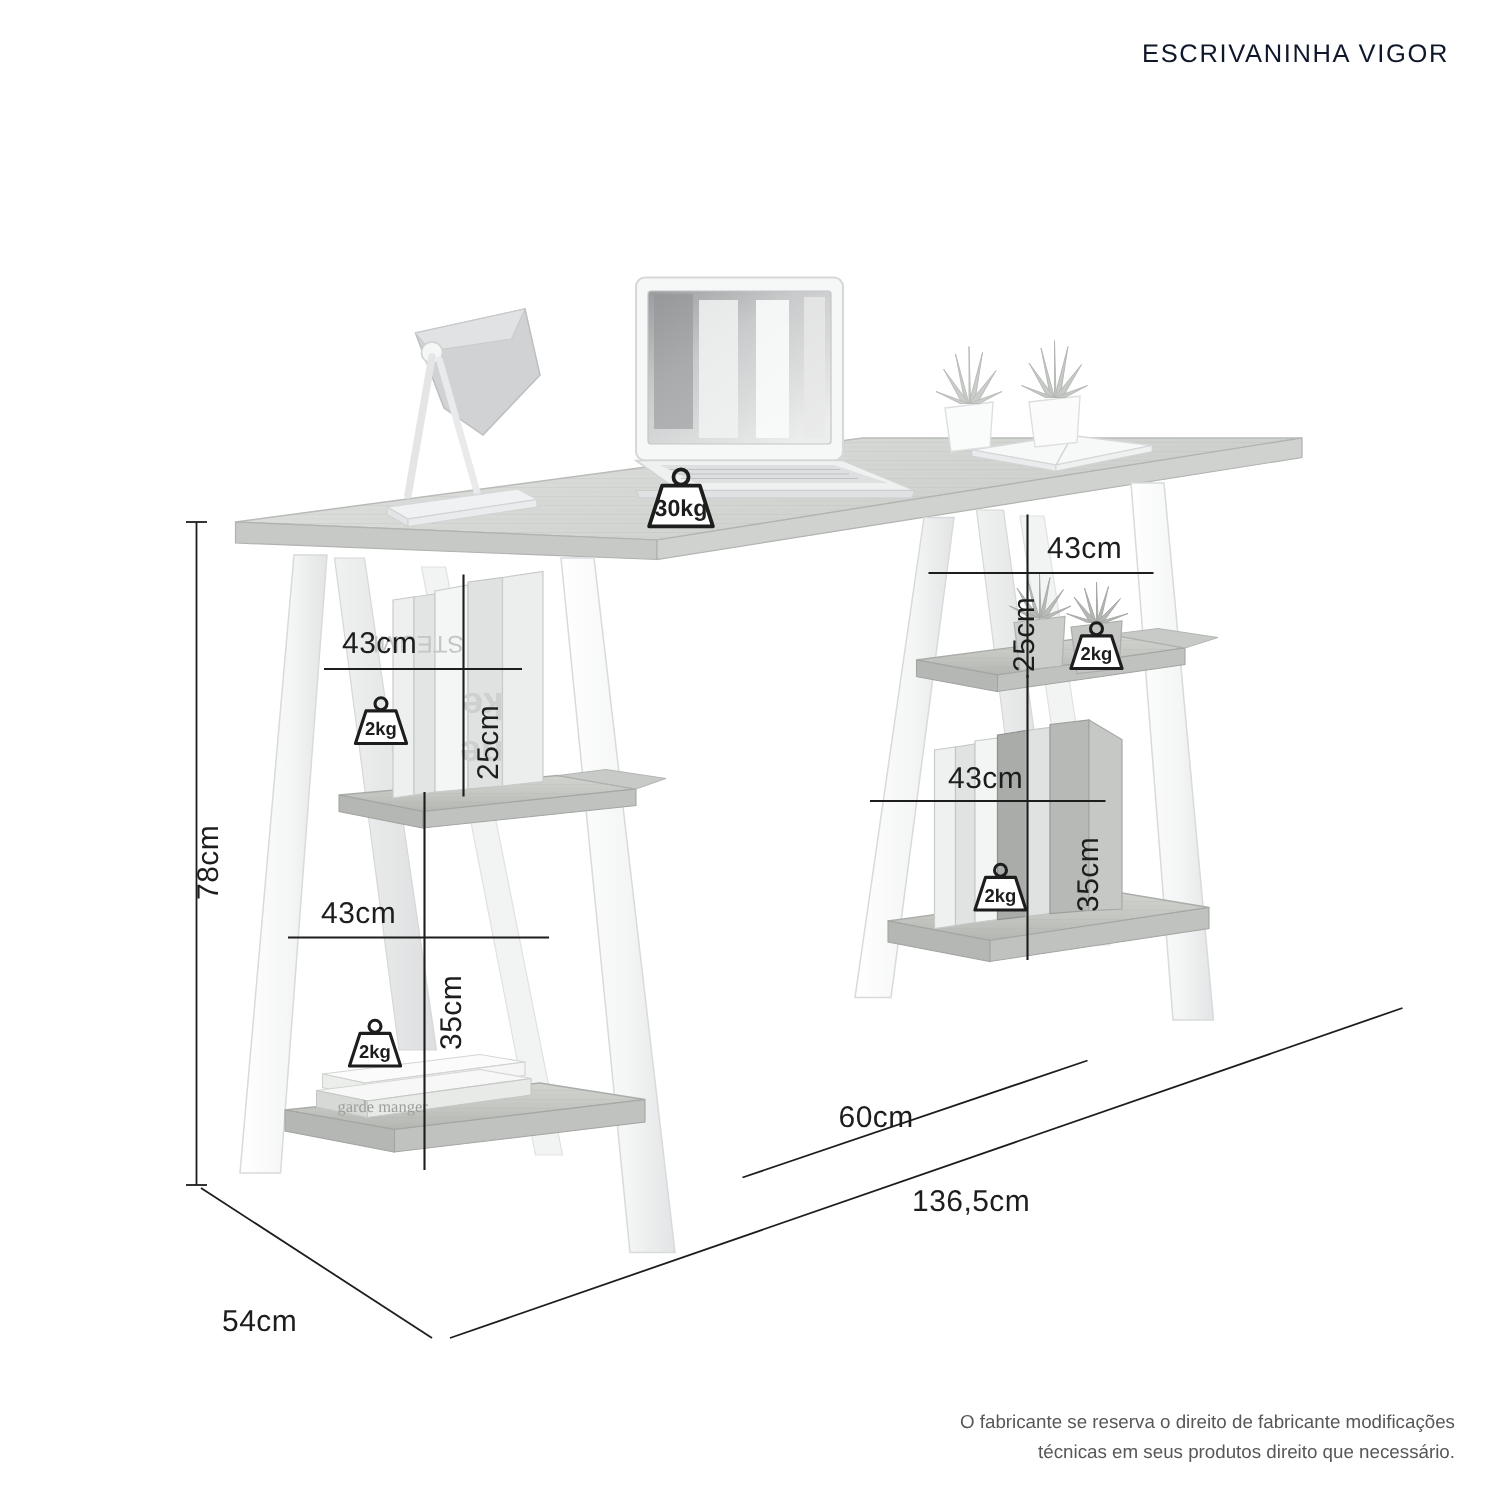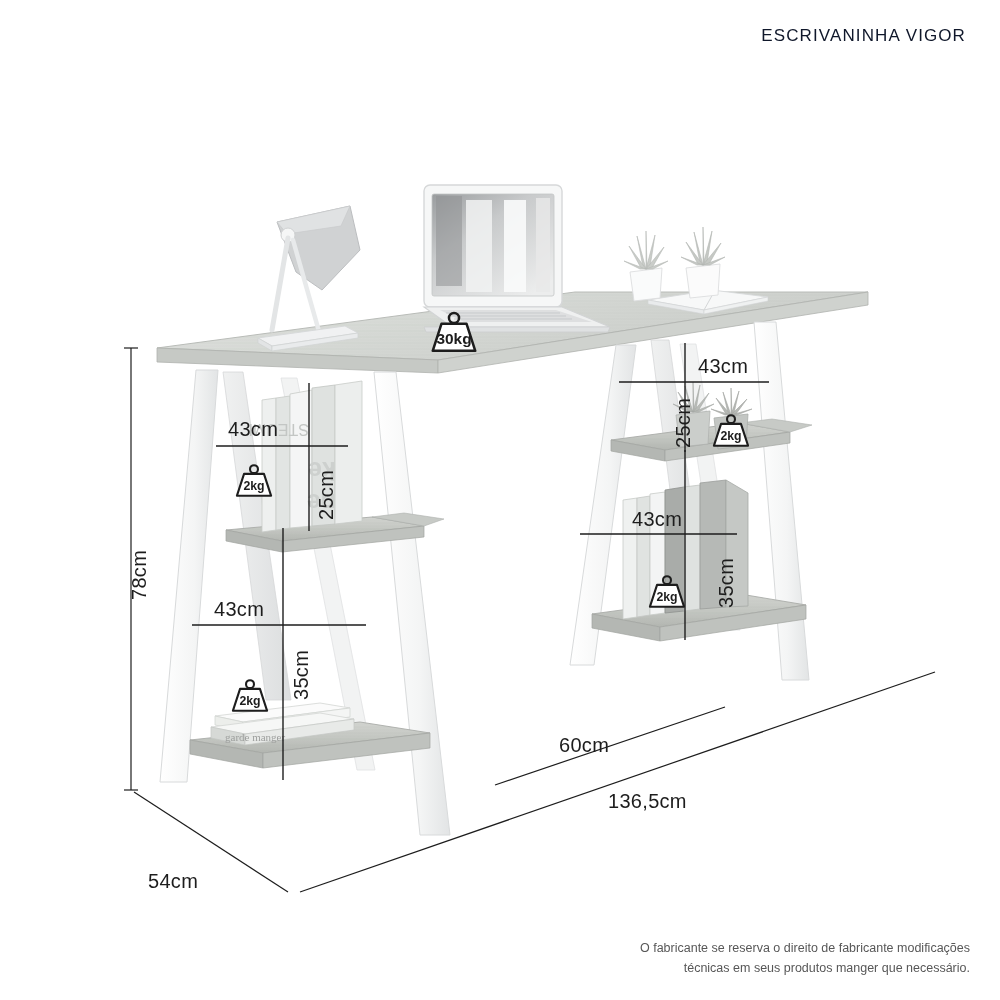--- a/index.html
+++ b/index.html
@@ -393,16 +393,16 @@
   <div class="weight" style="left:644px; top:574px;">
     <svg viewBox="0 0 48 38">
       <circle cx="24" cy="6.5" r="4.2" fill="none" stroke="#1d1d1d" stroke-width="2.2"></circle>
       <path d="M13.5 11.5 L34.5 11.5 L42 34.5 L6 34.5 Z" fill="#ffffff" stroke="#1d1d1d" stroke-width="2.2" stroke-linejoin="round"></path>
       <text x="24" y="28.5" text-anchor="middle" font-family="Liberation Sans, sans-serif" font-size="13" font-weight="700" fill="#1d1d1d">2kg</text>
     </svg>
   </div>
 
   <div class="footnote">
     <span>O fabricante se reserva o direito de fabricante modificações</span>
-    <span>técnicas em seus produtos manger que necessário.</span>
+    <span>técnicas em seus produtos direito que necessário.</span>
   </div>
 
 </div>
 
 </body></html>

